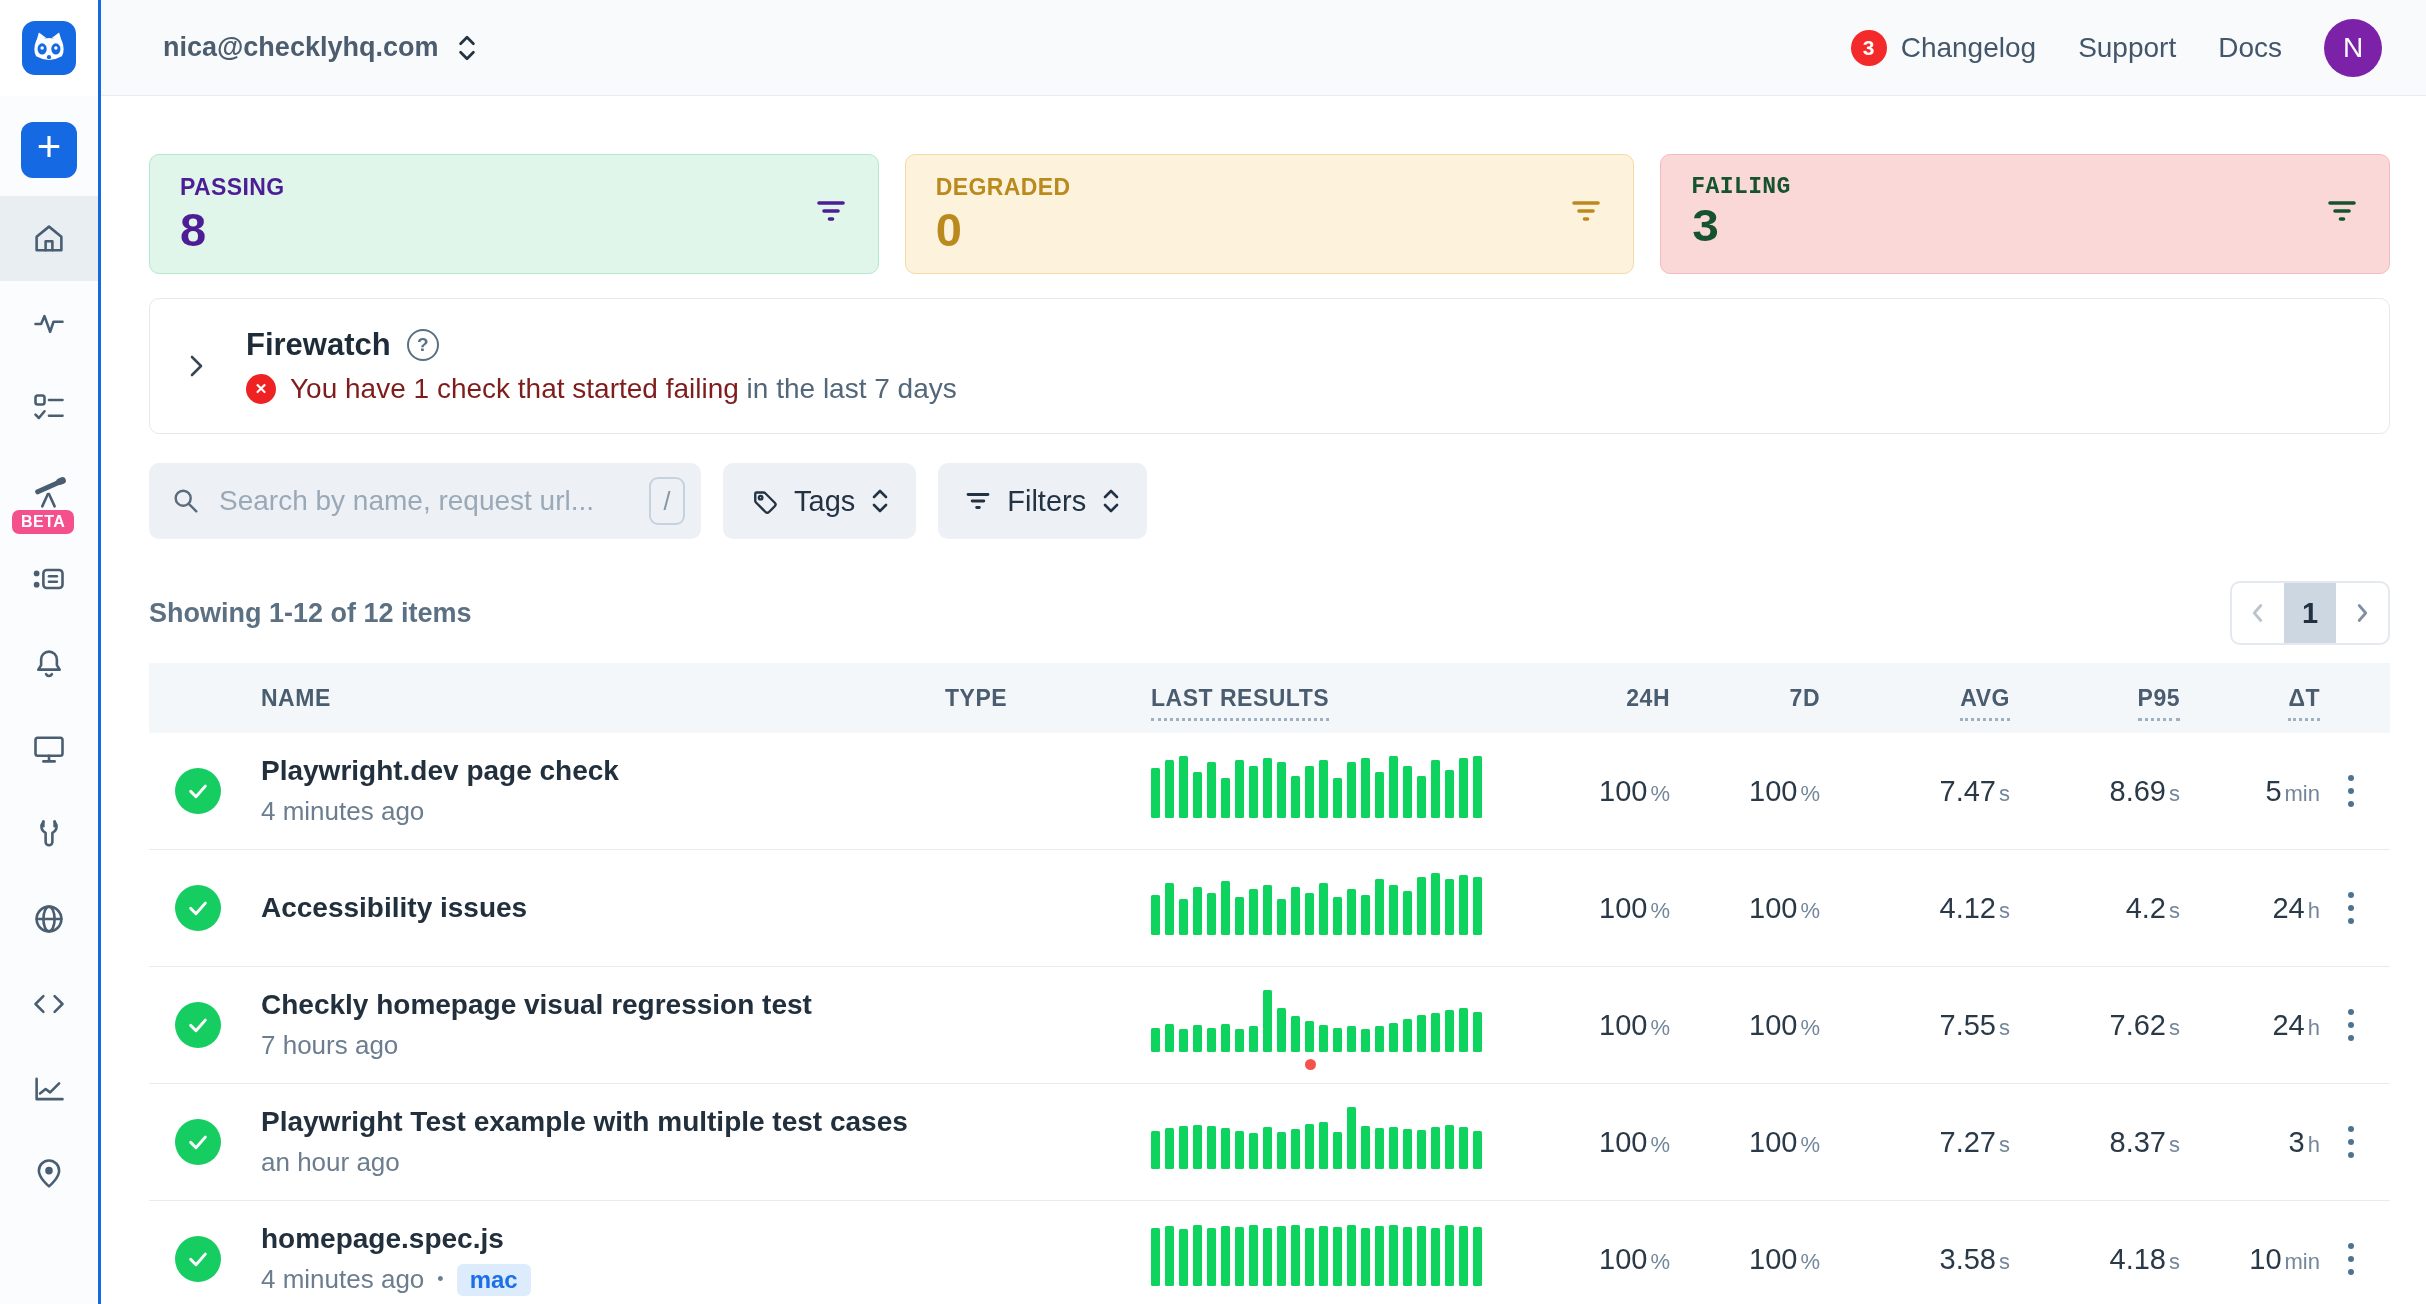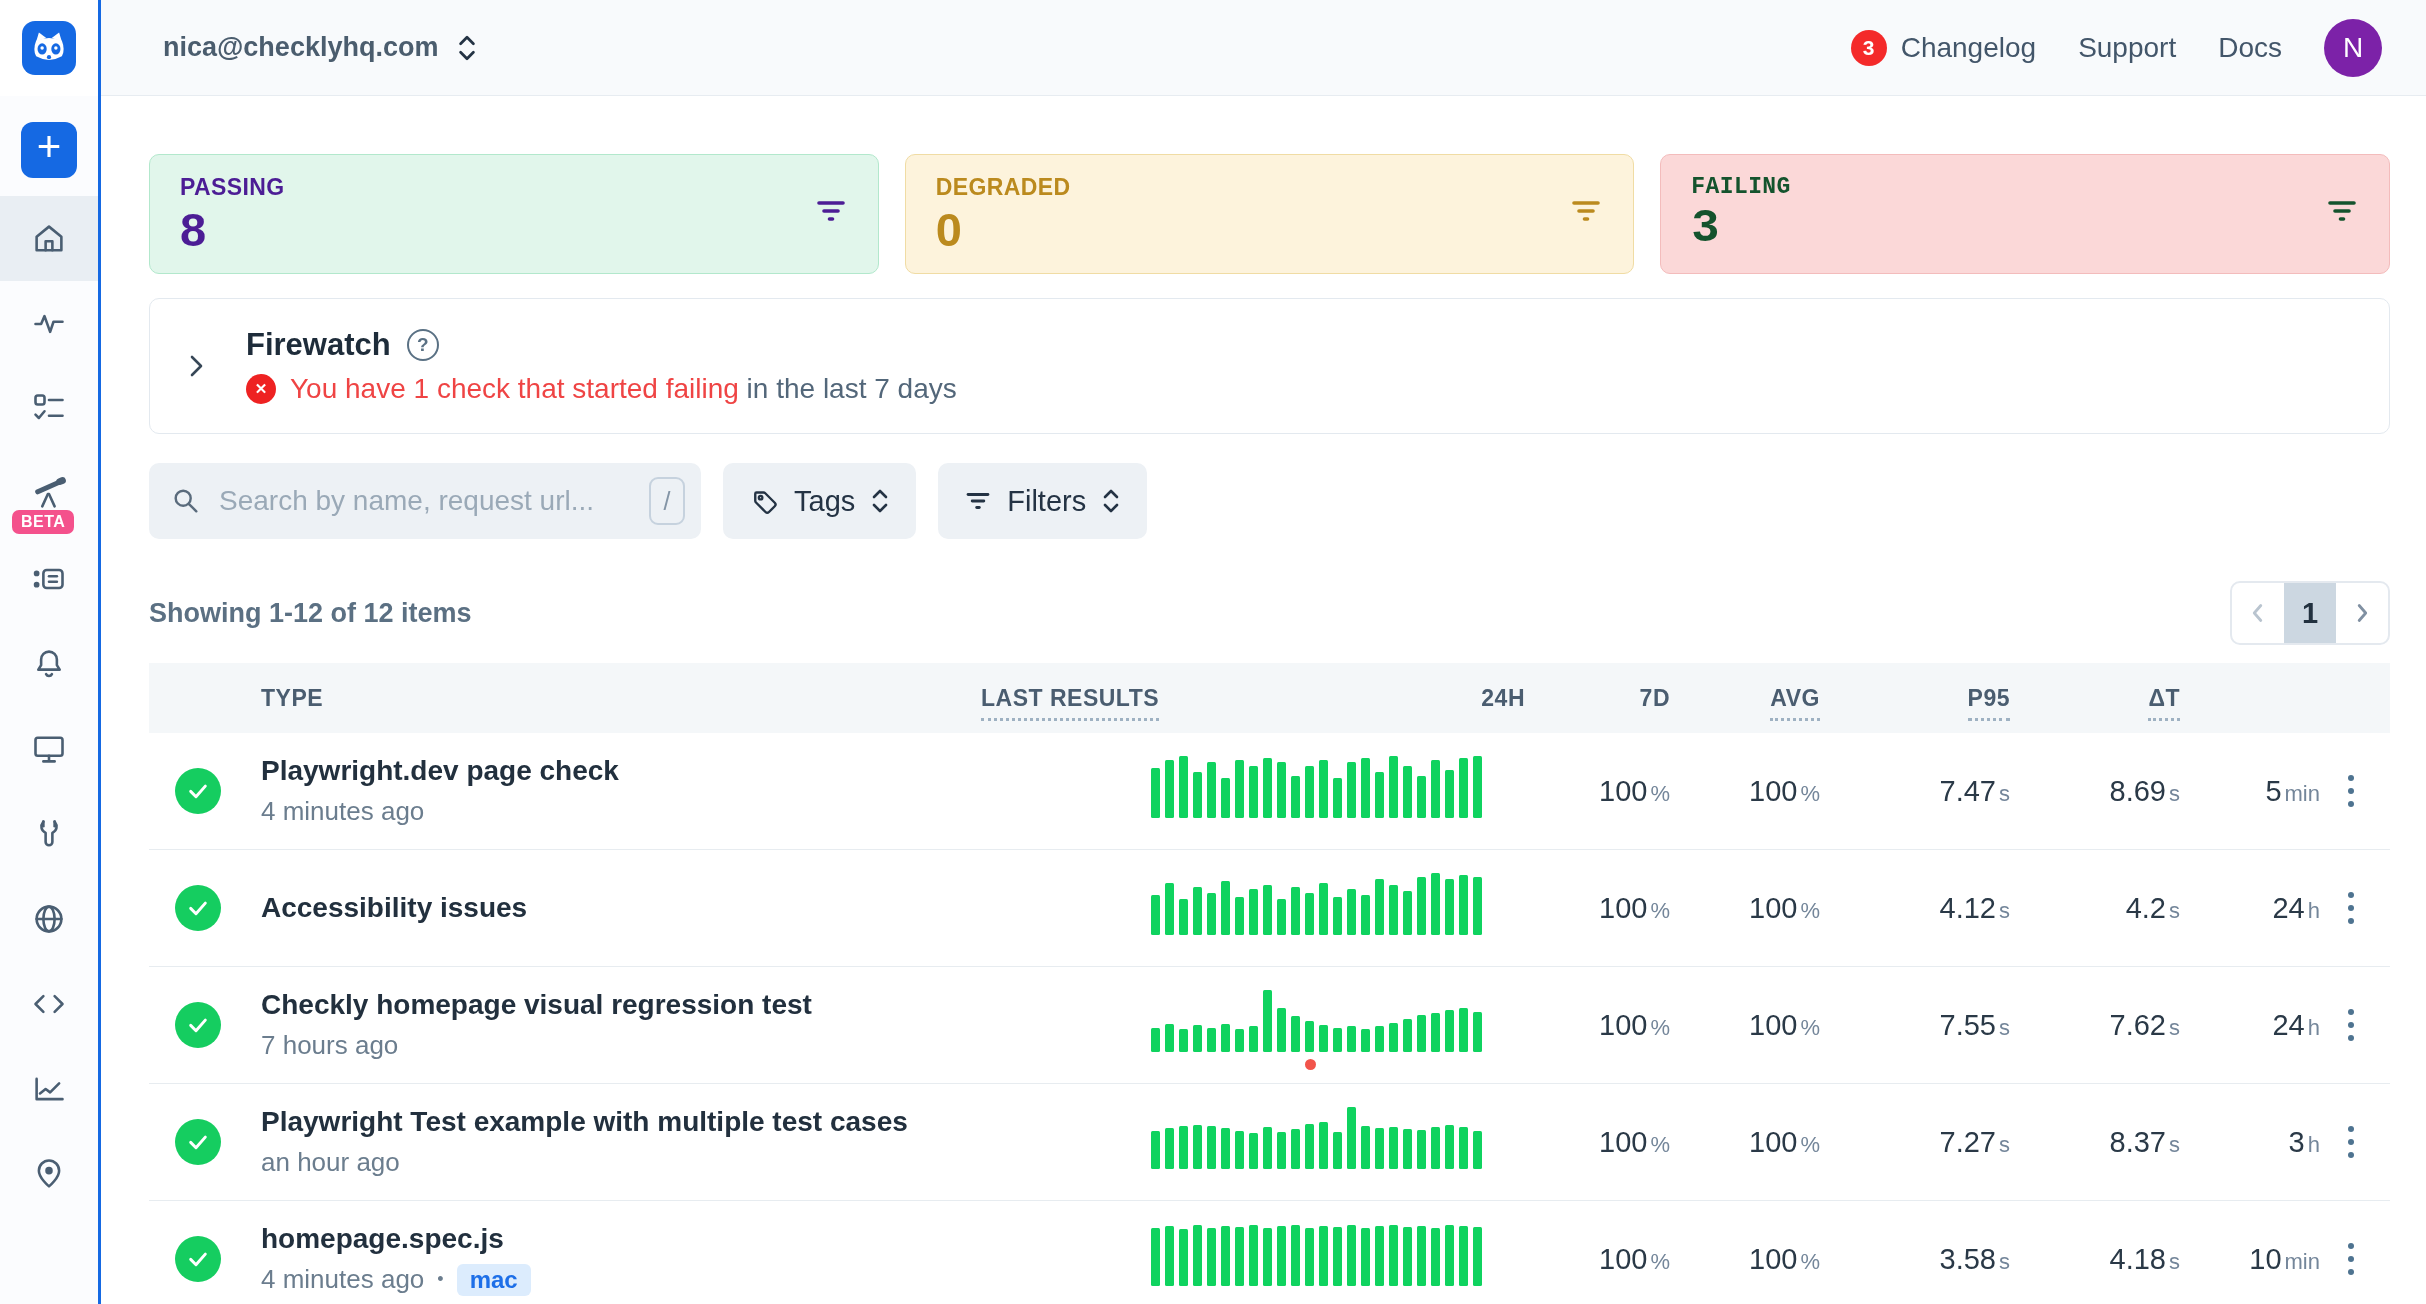--- a/index.html
+++ b/index.html
@@ -52,21 +52,21 @@
   .firewatch { margin-top:24px; height:136px; border:1px solid #e3e9ef; border-radius:10px;
     padding:24px 34px; display:flex; align-items:center; gap:38px; }
   .fw-body { display:flex; flex-direction:column; gap:10px; }
   .fw-titlerow { display:flex; align-items:center; gap:16px; }
   .fw-title { font-size:31px; font-weight:700; color:#1e2c3a; }
   .help { width:32px; height:32px; border:2.4px solid #5a7184; border-radius:50%; color:#5a7184;
     font-size:19px; font-weight:700; display:flex; align-items:center; justify-content:center; cursor:pointer; }
   .fw-alert { display:flex; align-items:center; gap:14px; font-size:28px; }
   .err { width:30px; height:30px; border-radius:50%; background:#ee2222; color:#fff;
     font-size:15px; font-weight:700; display:flex; align-items:center; justify-content:center; }
-  .fw-strong { color:#ef4444;text-align:right; }
+  .fw-strong { color:#7f1d1d;text-align:right; }
   .fw-rest { color:#53677a; }
 
   .toolbar { margin-top:29px; display:flex; gap:22px; }
   .search { width:552px; height:76px; background:#edf1f5; border-radius:10px;
     display:flex; align-items:center; gap:18px; padding:0 16px 0 22px; }
   .search input { flex:1; border:none; outline:none; background:transparent; font-size:28px;
     color:#33445a; font-family:"Liberation Sans", sans-serif; min-width:0; }
   .search input::placeholder { color:#9aa9b7; }
   .slash { width:36px; height:48px; border:2px solid #c6d2de; border-radius:9px; color:#8495a6;
     font-size:25px; display:flex; align-items:center; justify-content:center; }
@@ -342,20 +342,21 @@
             <svg viewBox="0 0 20 30">
                 <polyline points="7 7 14 15 7 23"></polyline>
               </svg>
           </div>
         </div>
       </div>
 
       <div class="table">
         <div class="thead">
           <div class="th"></div>
+          <div class="th">NAME</div>
           <div class="th">TYPE</div>
           <div class="th results"><span class="dotted">LAST RESULTS</span></div>
           <div class="th r">24H</div>
           <div class="th r">7D</div>
           <div class="th r"><span class="dotted">AVG</span></div>
           <div class="th r"><span class="dotted">P95</span></div>
           <div class="th r"><span class="dotted">ΔT</span></div>
           <div class="th"></div>
         </div>
         <div id="tbody">

